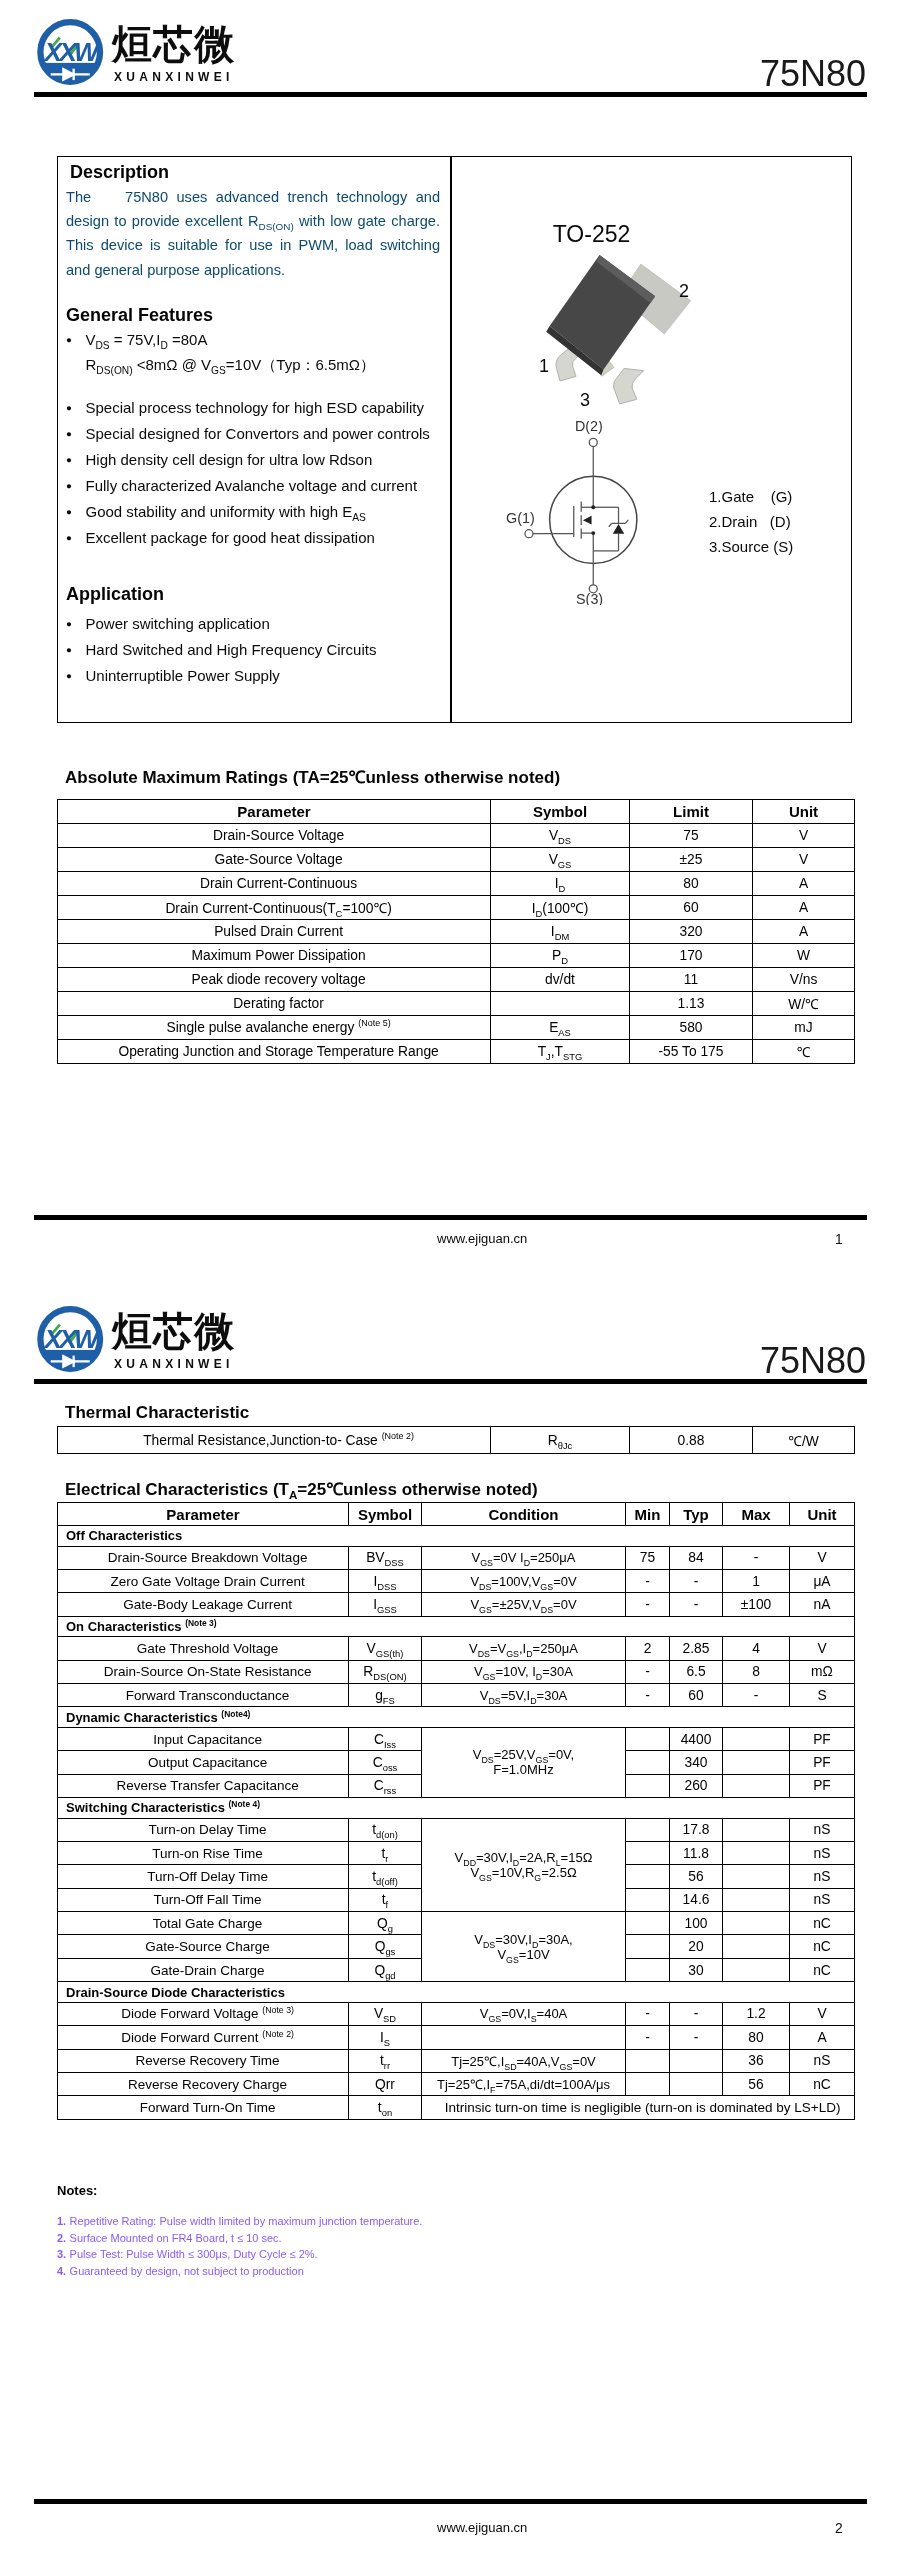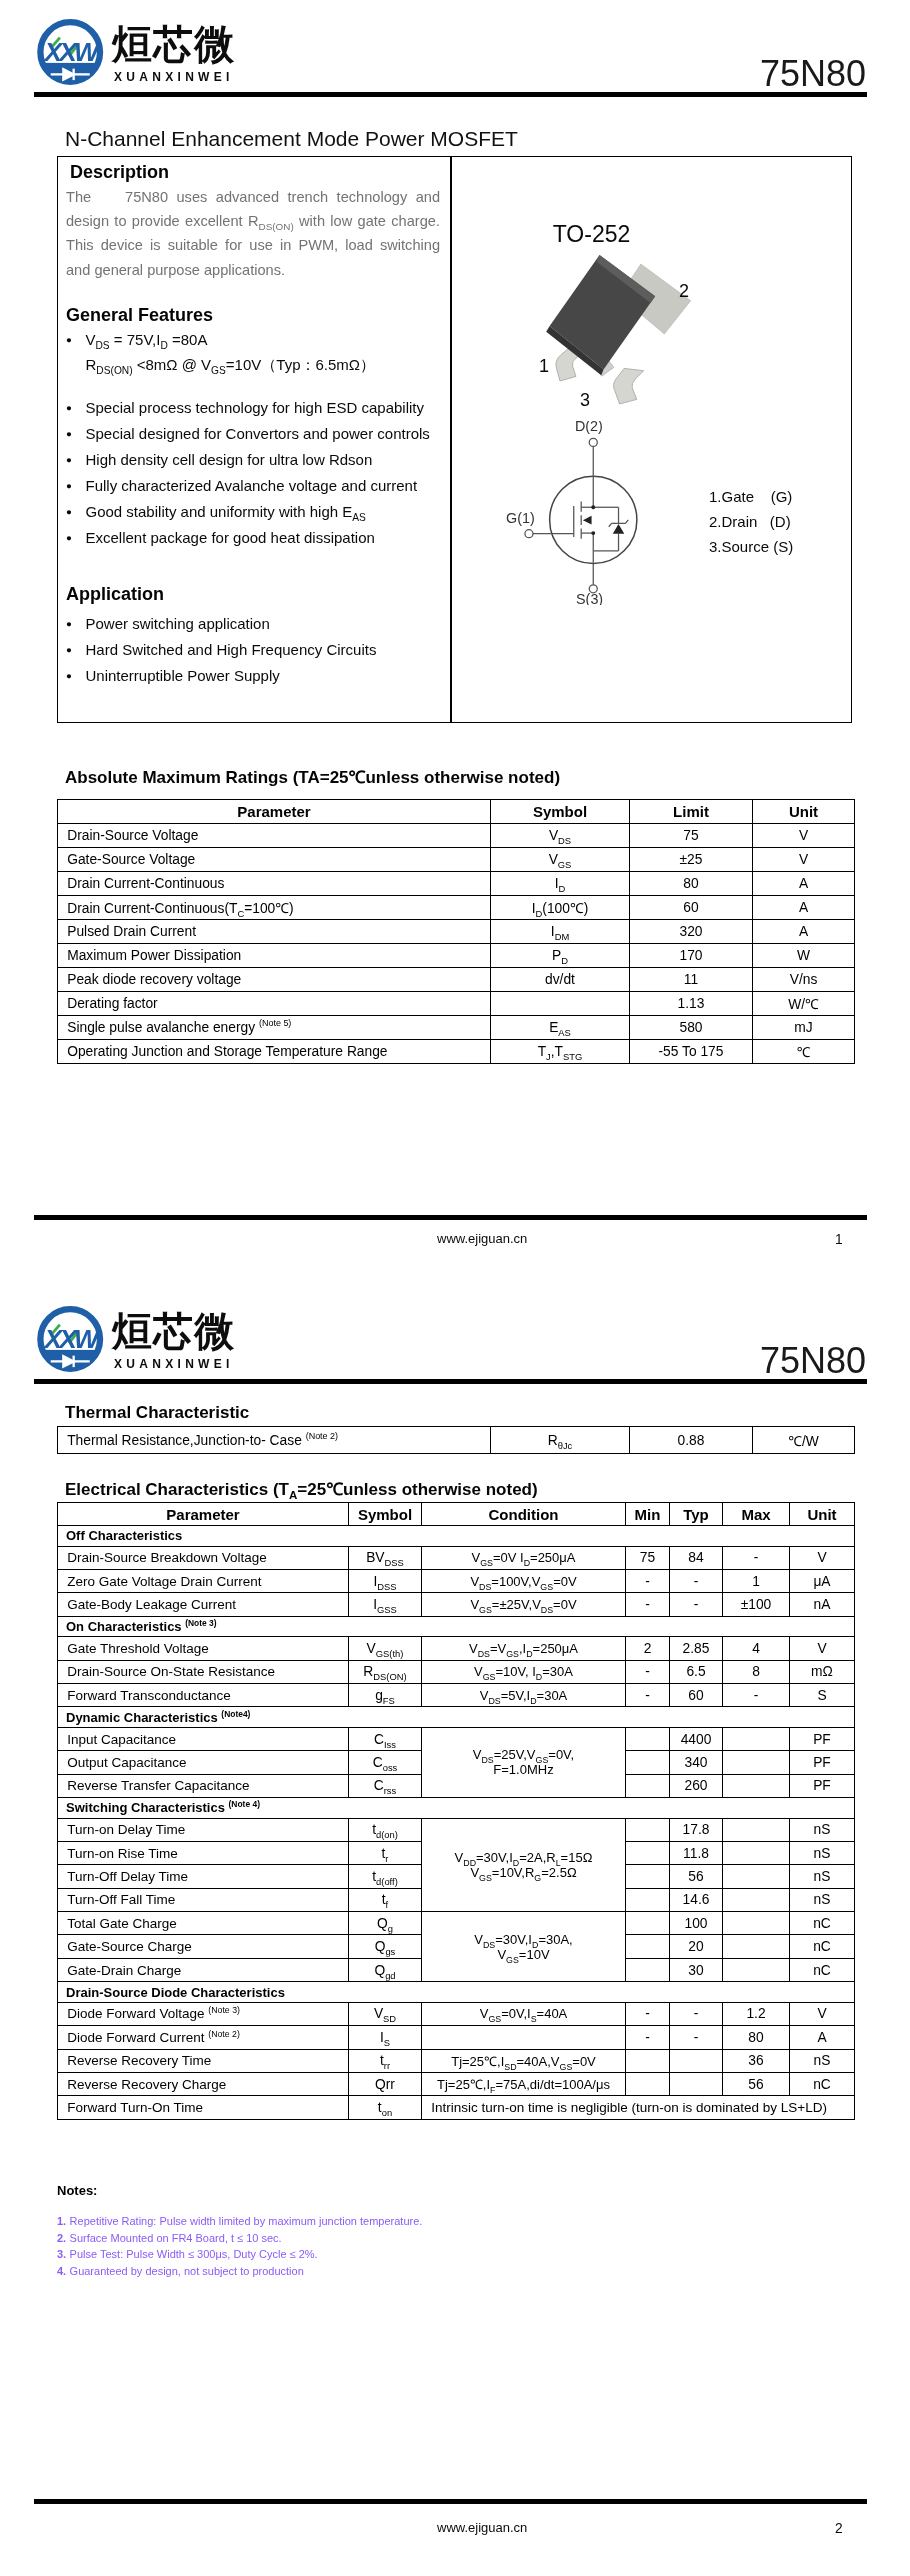--- a/index.html
+++ b/index.html
@@ -15,38 +15,38 @@
   .partnum{font-size:36px;color:#1a1a1a;}
   .rule{background:#000;height:5.2px;}
   .rule.thin{height:4.6px;}
 
   .doc-title{font-size:21px;color:#111;}
 
   
   .info-box{border:1.7px solid #000;}
   .vdiv{position:absolute;top:0;bottom:0;width:1.7px;background:#000;}
   h2.sec-h{font-size:18px;font-weight:bold;margin:0;color:#050505;}
-  .para{font-size:14.6px;line-height:24.4px;text-align:justify;color:#737373;}
+  .para{font-size:14.6px;line-height:24.4px;text-align:justify;color:#0c4a6e;}
   .li-row{display:flex;align-items:flex-start;color:#0a0a0a;}
   .li-row .dot{font-size:9.8px;line-height:inherit;width:19.5px;flex:0 0 19.5px;}
   .li-row .nodot{width:19.5px;flex:0 0 19.5px;}
   .li-row .txt{flex:1;}
   sub{font-size:68%;line-height:0;}
   sup{font-size:65%;line-height:0;}
 
   .pkg-label{font-size:23px;color:#0a0a0a;}
   .pin-num{font-size:18px;color:#0a0a0a;}
   .legend .li-row{font-size:15px;line-height:25px;}
 
   
   table{border-collapse:collapse;table-layout:fixed;border:1.7px solid #000;}
   td,th{border:1.1px solid #000;text-align:center;vertical-align:middle;overflow:hidden;padding:0;}
   th{font-size:15px;font-weight:bold;}
   td{font-size:13.8px;}
-  td.pl{text-align:left;padding-left:9.2px;}
+  td.pl{text-align:center;padding-left:9.2px;}
   tr.sec td{text-align:left;font-weight:bold;font-size:13px;padding-left:8px;
             border-top:1.7px solid #000;border-bottom:1.7px solid #000;}
   thead th{border-bottom:1.7px solid #000;}
   .t-abs td{height:23px;}
   .t-abs th{height:23px;}
   .t-th td{height:26px;}
   .t-el td{height:22.4px;font-size:13.8px;}
   .t-el td.cond{font-size:13px;}
   .t-el tr.sec td{height:19.5px;}
   .t-el thead th{height:22px;}
@@ -88,21 +88,20 @@
           <line x1="68" y1="90" x2="68" y2="110"></line>
           <line x1="68" y1="100" x2="96" y2="100"></line>
         </g>
       </svg>
     </div>
     <div class="abs brand-cn" style="left:112px;top:24px;">烜芯微</div>
     <div class="abs brand-en" style="left:114px;top:70px;">XUANXINWEI</div>
     <div class="abs partnum" style="right:44px;top:53px;">75N80</div>
     <div class="abs rule" style="left:34px;right:43px;top:92px;"></div>
 
-    <div class="abs doc-title" style="left:65px;top:127px;">N-Channel Enhancement Mode Power MOSFET</div>
 
     <div class="abs info-box" style="left:57px;top:156px;width:793px;height:565px;">
       <div class="vdiv" style="left:392px;"></div>
 
       <h2 class="sec-h abs" style="left:12px;top:5.2px;">Description</h2>
       <div class="abs para" style="left:8px;top:27.5px;width:374px;">The&nbsp;&nbsp;&nbsp;&nbsp;75N80&nbsp;uses advanced trench technology and design to provide excellent R<sub>DS(ON)</sub> with low gate charge. This device is suitable for use in PWM, load switching and general purpose applications.</div>
 
       <h2 class="sec-h abs" style="left:8px;top:148px;">General Features</h2>
       <div class="abs" style="left:8px;top:170px;width:379px;font-size:15px;line-height:25px;">
           <div class="li-row">

